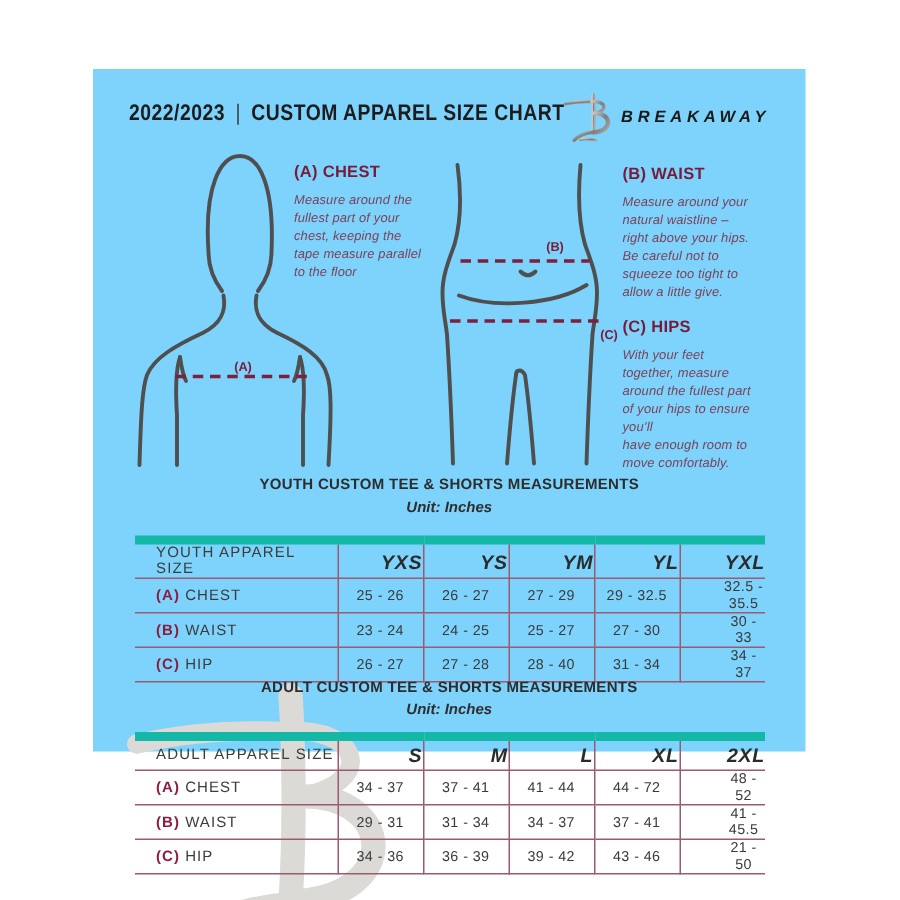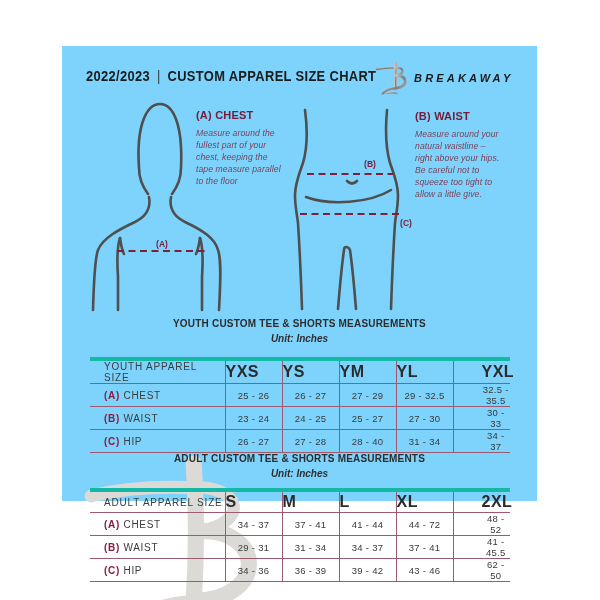--- a/index.html
+++ b/index.html
@@ -54,25 +54,25 @@
 
   
   .size-table {
     position:absolute; left:28px; width:420px; border-collapse:collapse;
     table-layout:fixed; z-index:2;
   }
   .youth-table { top:311px; } .adult-table { top:442px; }
   .size-table td { border:1.4px solid #9c5a71; padding:0; }
   .size-table tr td:first-child { border-left:none; }
   .size-table tr td:last-child  { border-right:none;padding-left:28px; }
-  .size-table tr:first-child td { border-top:4px solid #14b8a6; }
+  .size-table tr:first-child td { border-top:6px solid #14b8a6; }
   .size-table col.lbl { width:135px; } .size-table col.val { width:57px; }
   .youth-table tr { height:21px; } .adult-table tr { height:22.5px; }
   .cell-size-label { font-size:10px; color:#3c3c3c; letter-spacing:.8px; padding-left:14px !important; }
-  .cell-size-head  { font-size:16px; font-weight:700; color:#2b2b2b; text-align:left; letter-spacing:.5px; }
+  .cell-size-head  { font-size:13px; font-weight:700; color:#2b2b2b; text-align:right; letter-spacing:.5px;font-style:italic; }
   .cell-row-label  { font-size:10px; color:#3c3c3c; letter-spacing:.7px; padding-left:14px !important; }
   .cell-row-label .pfx { font-weight:700; color:#8b1d3f; }
   .cell-value { font-size:9.5px; color:#3a3a3a; text-align:center; letter-spacing:.3px; }
 
   
   .footer-bar { position:absolute; left:12px; top:554px; width:453px; height:38px; background:#6f1d3a; z-index:3; }
   .footer-hairline { position:absolute; left:12px; top:596px; width:453px; height:2px; background:#6f1d3a; z-index:3; }
 
   
   .watermark { position:absolute; left:18px; top:396px; width:195px; height:205px; z-index:1; }
@@ -146,20 +146,30 @@
     </div>
     <div class="guide-block waist-block">
       <div class="guide-heading">(B) WAIST</div>
       <div class="guide-body">Measure around your
 natural waistline –
 right above your hips.
 Be careful not to
 squeeze too tight to
 allow a little give.</div>
     </div>
+    <div class="guide-block hips-block">
+      <div class="guide-heading">(C) HIPS</div>
+      <div class="guide-body">With your feet
+together, measure
+around the fullest part
+of your hips to ensure
+you’ll
+have enough room to
+move comfortably.</div>
+    </div>
 
     <div class="section-title yt-title">YOUTH CUSTOM TEE &amp; SHORTS MEASUREMENTS</div>
     <div class="unit-line yt-unit">Unit: Inches</div>
     <table class="size-table youth-table">
       <colgroup>
           <col class="lbl">
           <col class="val">
           <col class="val">
           <col class="val">
           <col class="val">
@@ -236,21 +246,21 @@
         <td class="cell-value">34 - 37</td>
         <td class="cell-value">37 - 41</td>
         <td class="cell-value">41 - 45.5</td>
       </tr>
       <tr>
         <td class="cell-row-label"><span class="pfx">(C)</span> <span>HIP</span></td>
         <td class="cell-value">34 - 36</td>
         <td class="cell-value">36 - 39</td>
         <td class="cell-value">39 - 42</td>
         <td class="cell-value">43 - 46</td>
-        <td class="cell-value">62 - 50</td>
+        <td class="cell-value">21 - 50</td>
       </tr>
     </tbody>
       </table>
 
     <div class="footer-bar"></div>
     <div class="footer-hairline"></div>
   </div>
 </div>
 
 </body></html>

